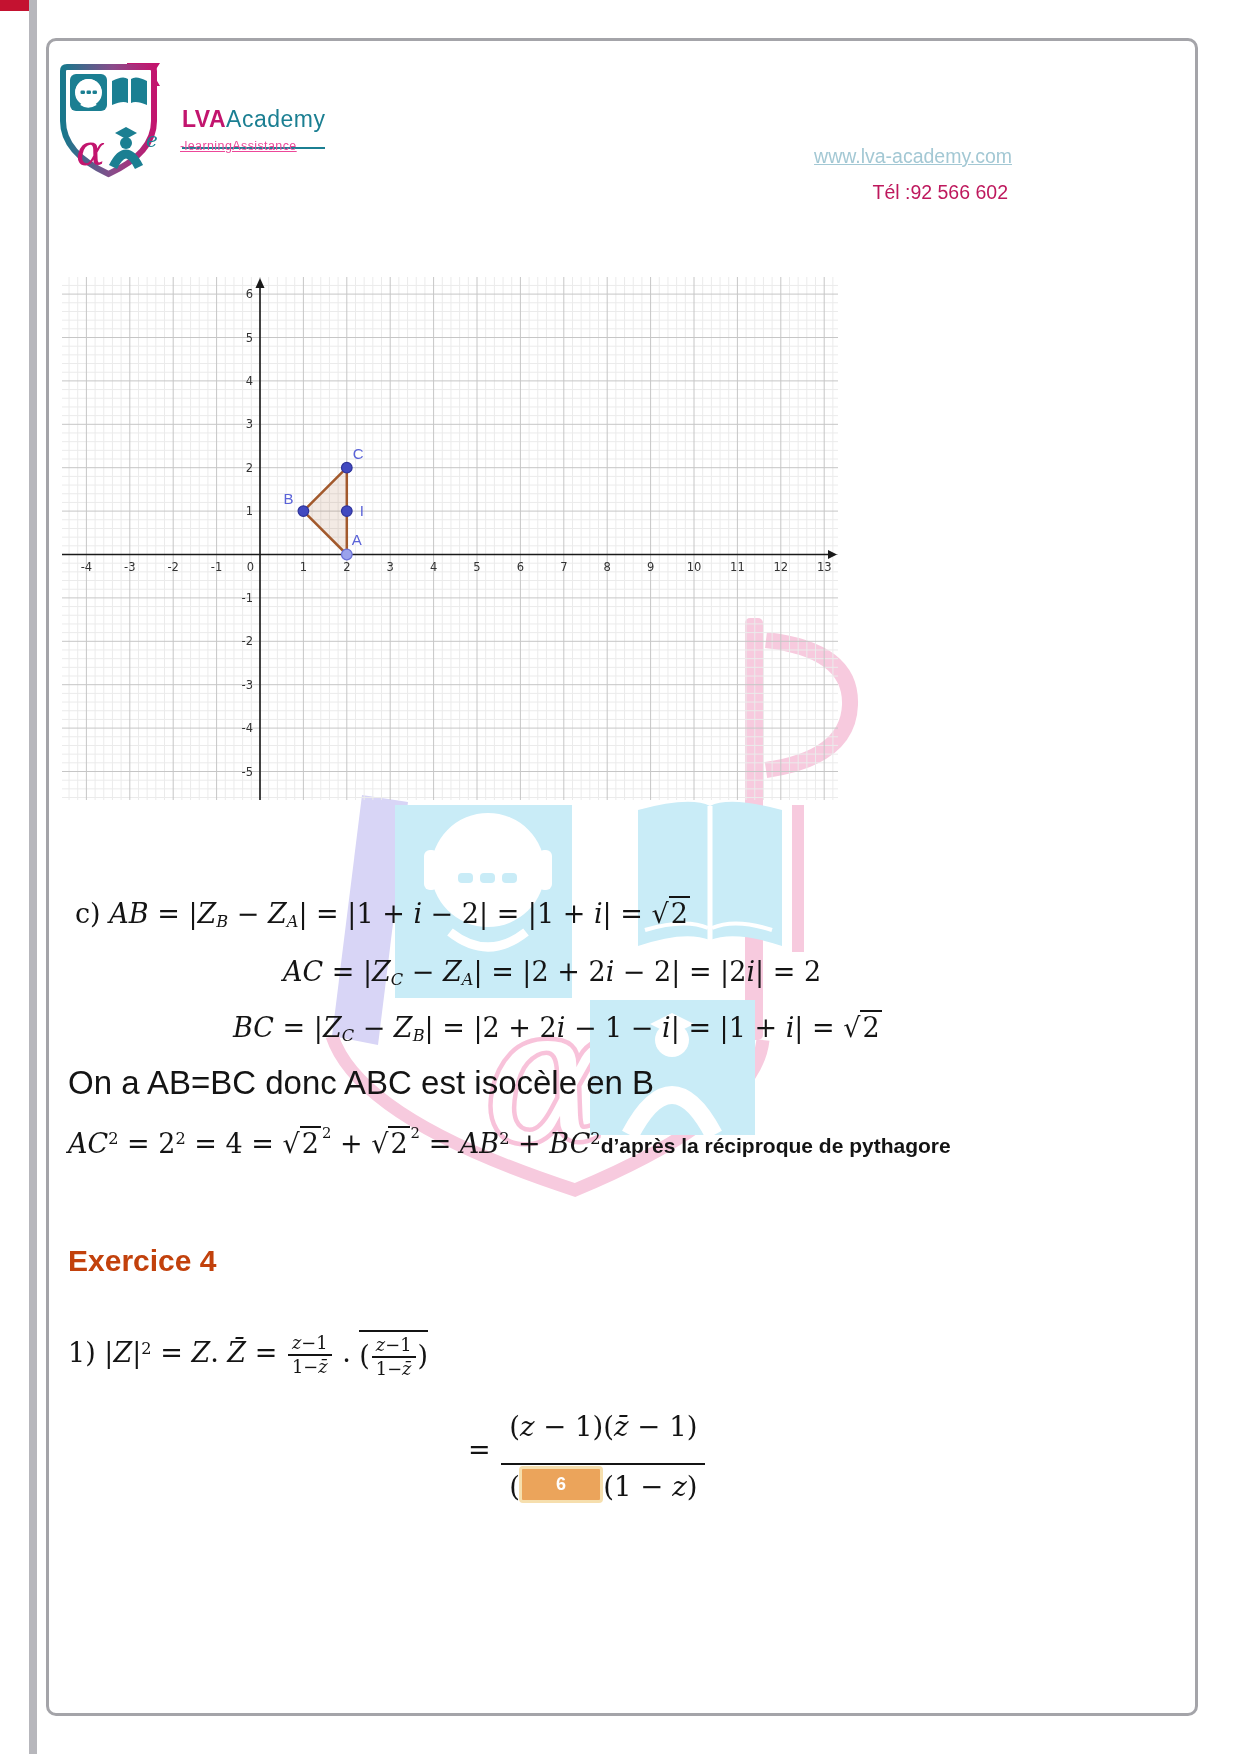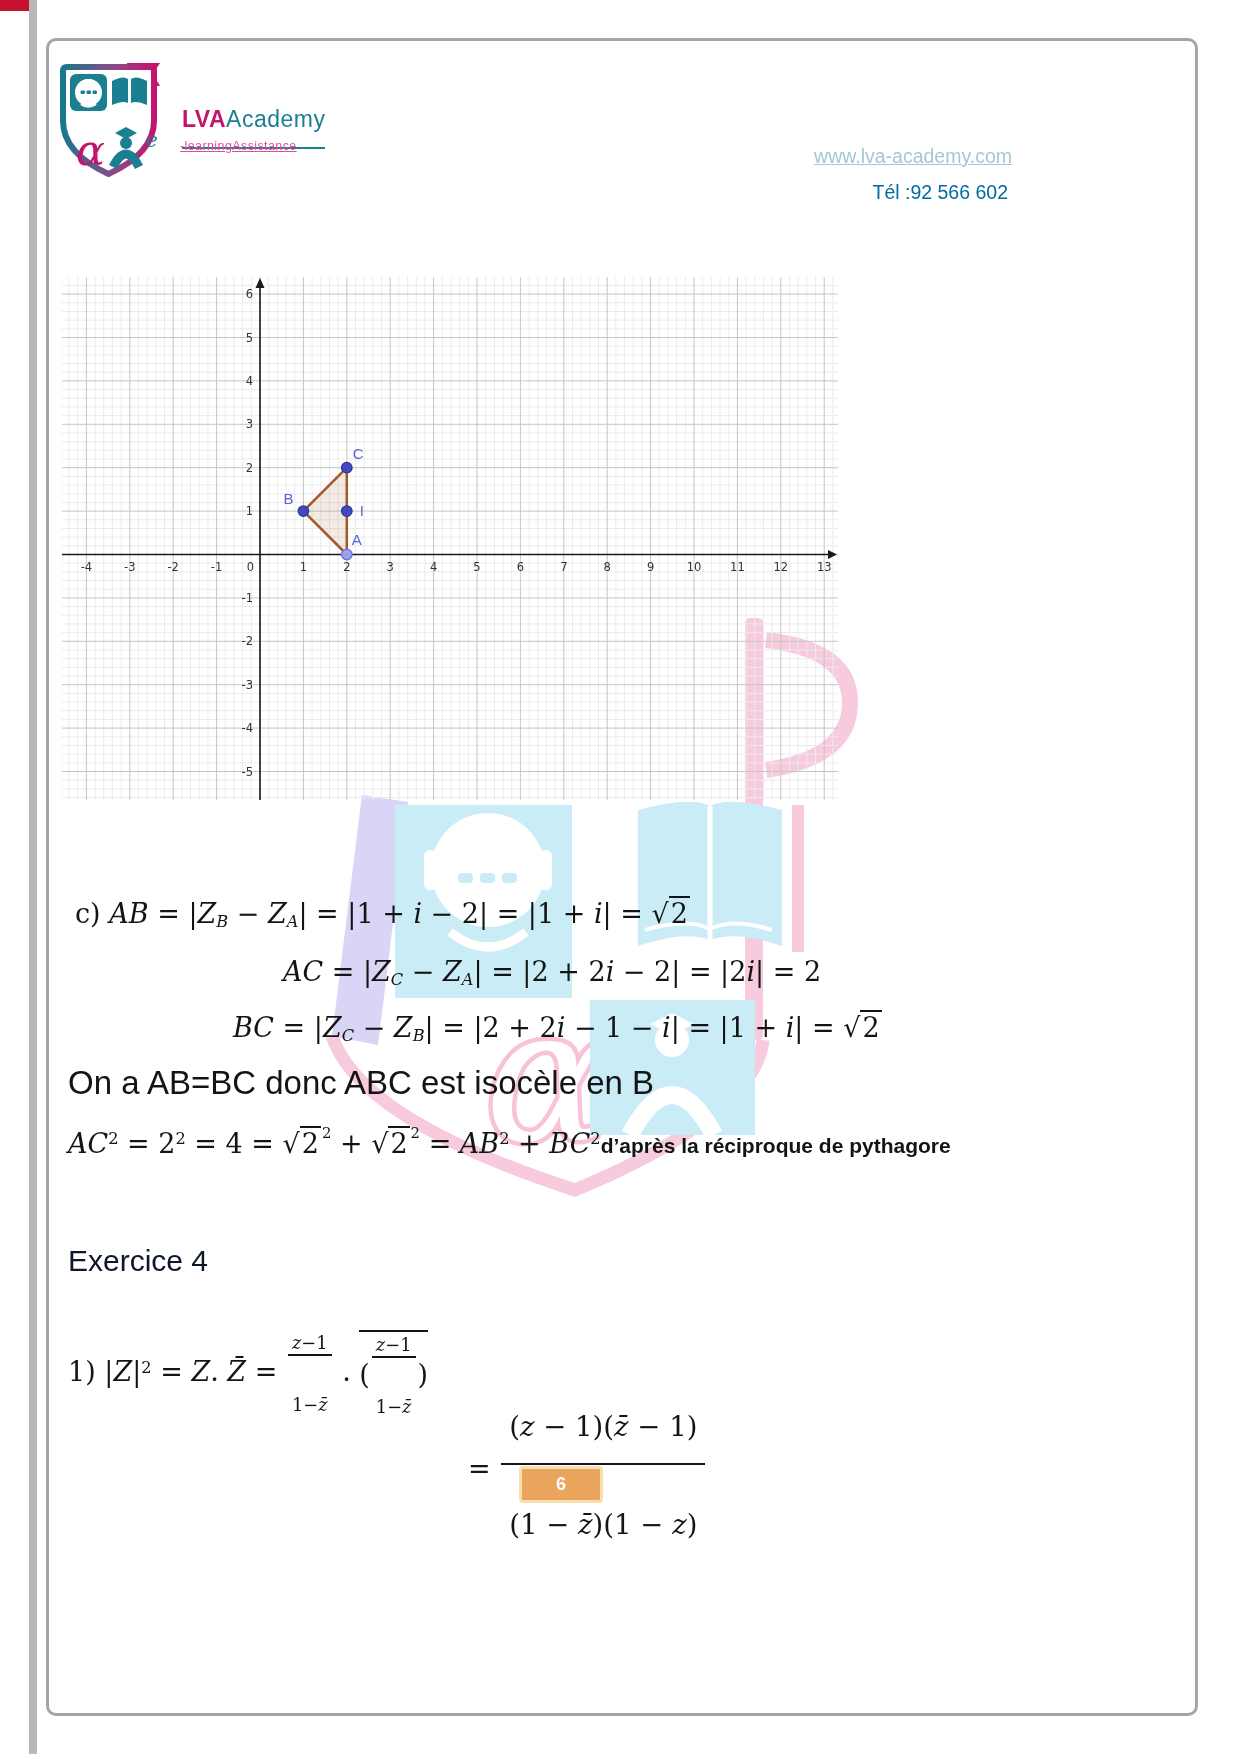--- a/index.html
+++ b/index.html
@@ -13,42 +13,42 @@
   .logo{position:absolute;left:57px;top:63px;width:103px;height:117px;}
   .wordmark{position:absolute;left:182px;top:106px;font-size:23px;letter-spacing:.5px;
             border-bottom:2px solid #1b7f92;padding-bottom:14px;}
   .wm-bold{font-weight:bold;color:#c2156e;}
   .wm-rest{color:#1b7f92;}
   .tag-e{position:absolute;left:146px;top:128px;font-family:"DejaVu Serif",serif;
          font-style:italic;font-size:20px;color:#1b7f92;}
   .tagline{position:absolute;left:180px;top:139px;font-size:12.5px;color:#ec4899;letter-spacing:.4px;text-decoration:underline;}
   .website{position:absolute;right:228px;top:145px;font-size:19.5px;color:#a3c8d4;
            text-decoration:underline;cursor:pointer;}
-  .phone{position:absolute;right:232px;top:181px;font-size:19.5px;color:#0369a1;}
+  .phone{position:absolute;right:232px;top:181px;font-size:19.5px;color:#be185d;}
   #graph{position:absolute;left:62px;top:277px;width:776px;height:523px;}
   .mline{position:absolute;font-family:"DejaVu Serif",serif;font-size:27px;white-space:nowrap;}
   .sline{position:absolute;font-family:"Liberation Sans",sans-serif;font-size:33px;white-space:nowrap;}
   .mt{font-style:normal;}
   .mi{font-style:italic;}
   .msans{font-family:"Liberation Sans",sans-serif;font-size:21px;font-weight:bold;}
   .msub{font-style:italic;font-size:.6em;vertical-align:-.25em;}
   .msup{font-size:.6em;vertical-align:.55em;}
   .sqrt{white-space:nowrap;}
   .radical{font-style:normal;}
   .radicand{border-top:2px solid #141414;padding:0 2px;font-style:normal;}
   .sqrt .msup{vertical-align:1.0em;font-size:.55em;margin-left:1px;}
   .mfrac{display:inline-flex;flex-direction:column;text-align:center;vertical-align:middle;
-         font-size:.66em;line-height:1.15;margin:0 2px;gap:38px;}
+         font-size:.66em;line-height:1.15;margin:0 2px;}
   .mfrac .fnum{border-bottom:2px solid #141414;padding:0 4px 1px;}
   .mfrac .fden{padding:1px 4px 0;}
   .mfrac.big{font-size:1.02em;line-height:1.25;}
   .mfrac.big .fnum{padding:0 8px 20px;margin-top:9px;}
   .mfrac.big .fden{padding:4px 8px 0;}
   .ovl{display:inline-block;border-top:2.5px solid #141414;padding-top:3px;vertical-align:middle;}
-  .ex-title{position:absolute;left:68px;top:1244px;font-size:30px;font-weight:normal;color:#0f172a;}
+  .ex-title{position:absolute;left:68px;top:1244px;font-size:30px;font-weight:bold;color:#c2410c;}
   .pagenum{position:absolute;left:519px;top:1466px;width:78px;height:31px;line-height:31px;
            background:#eba45b;border:3px solid #f6dfae;border-radius:4px;color:#fff;
            font-weight:bold;font-size:18px;text-align:center;}
 </style>
 </head>
 <body>
 
 <div class="page">
 
   <div class="red-corner"></div>

